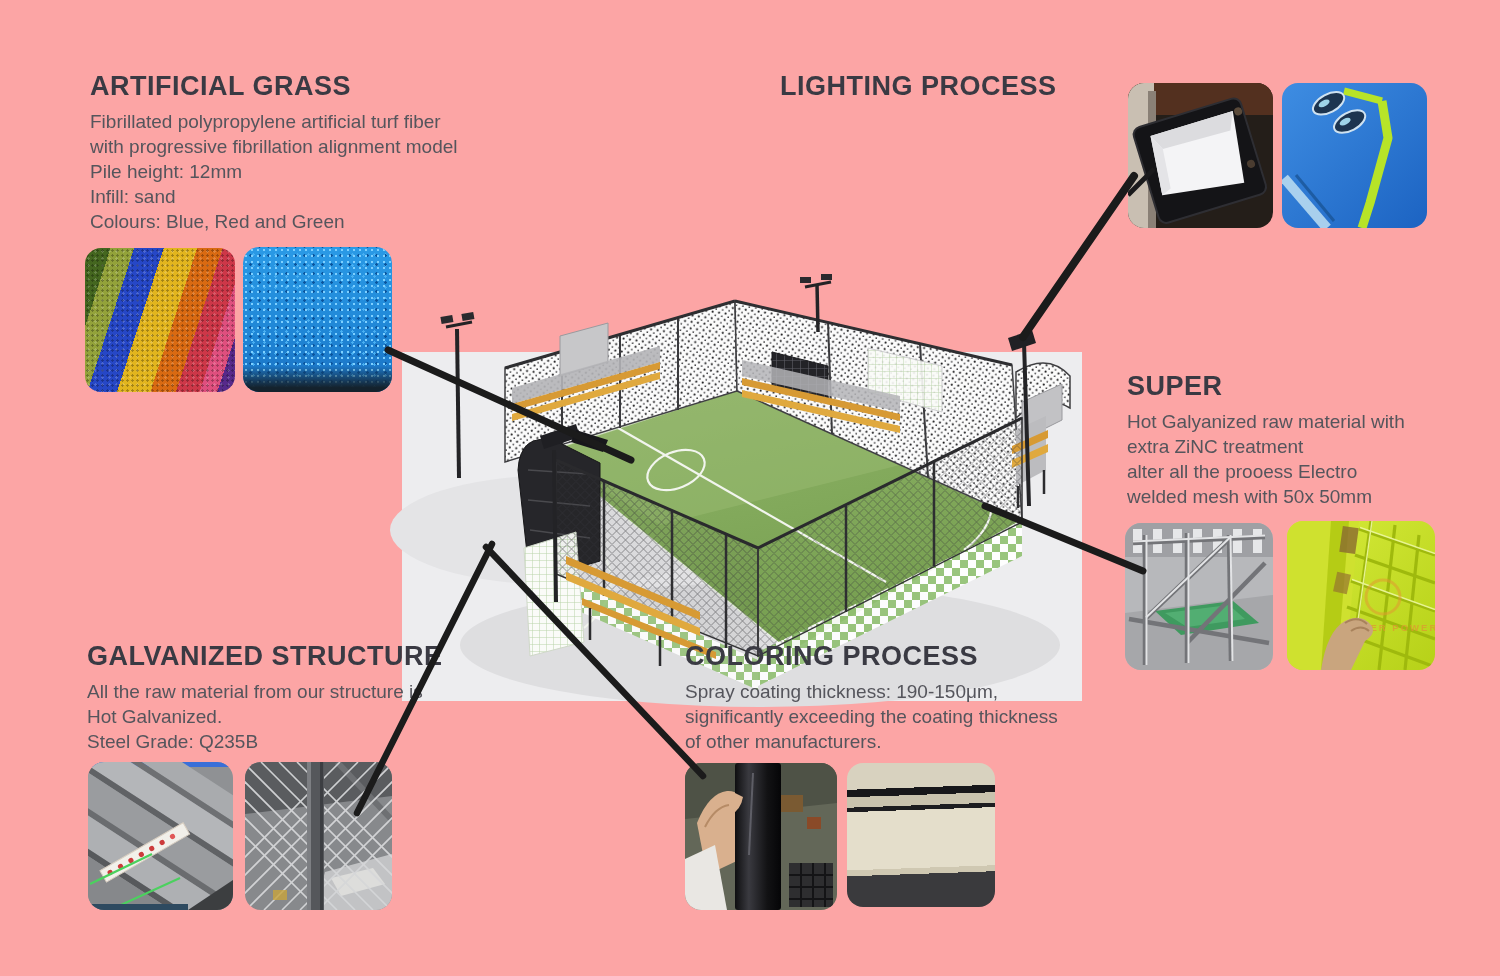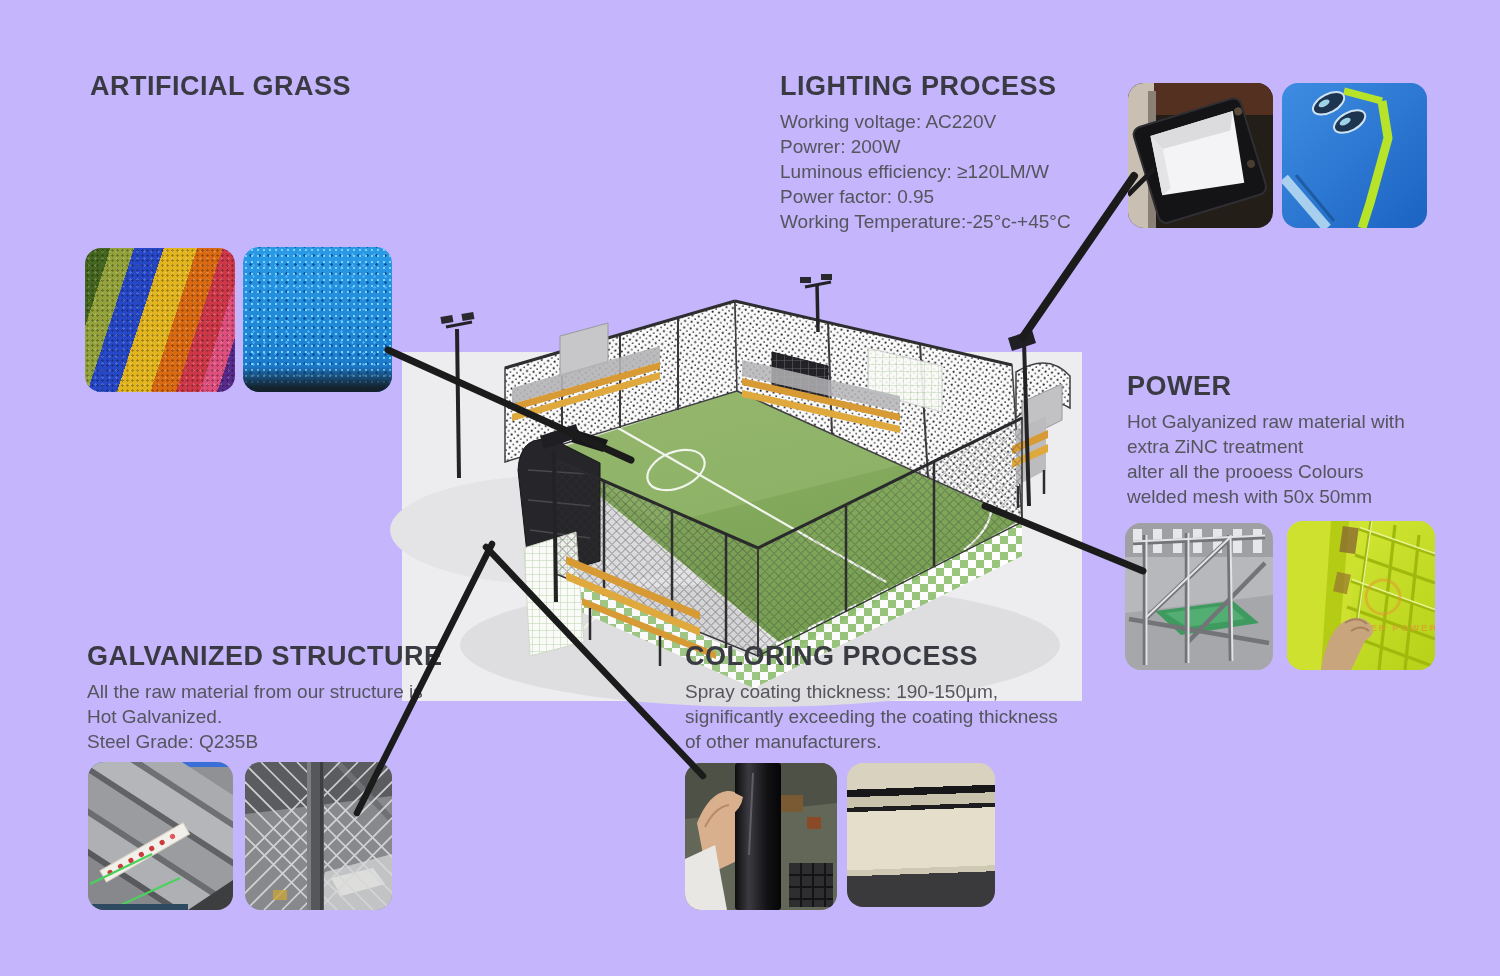--- a/index.html
+++ b/index.html
@@ -1,16 +1,16 @@
 <!DOCTYPE html>
 <html><head>
 <meta charset="utf-8">
 <style>
   html,body{margin:0;padding:0;background:#000;}
-  #canvas{position:relative;width:1500px;height:976px;background:#c4b5fd;overflow:hidden;
+  #canvas{position:relative;width:1500px;height:976px;background:#fca5a5;overflow:hidden;
           font-family:"Liberation Sans", sans-serif;}
   
   .section{position:absolute;z-index:20;}
   .section h2{margin:0 0 9px 0;font-size:27px;font-weight:bold;letter-spacing:.5px;
               color:#3a3a43;line-height:28px;}
   .section p{margin:0;font-size:19px;line-height:25px;color:#55555c;white-space:pre-line;}
   
   .thumb{position:absolute;z-index:30;border-radius:16px;overflow:hidden;}
   .thumb svg{display:block;}
   
@@ -175,36 +175,36 @@
       <rect x="800" y="277" width="11" height="6" fill="#2a2a2e" stroke="none"></rect>
       <rect x="821" y="274" width="11" height="6" fill="#2a2a2e" stroke="none"></rect>
 
       <line x1="1029" y1="506" x2="1024" y2="342" stroke-width="4"></line>
       <polygon points="1008,338 1032,330 1036,343 1012,351" fill="#202024" stroke="none"></polygon>
     </g>
   </svg>
 
   <div class="section" style="left:90px;top:72px;">
     <h2>ARTIFICIAL GRASS</h2>
+    <p>Fibrillated polypropylene artificial turf fiber
+with progressive fibrillation alignment model
+Pile height: 12mm
+Infill: sand
+Colours: Blue, Red and Green</p>
   </div>
 
   <div class="section" style="left:780px;top:72px;">
     <h2>LIGHTING PROCESS</h2>
-    <p>Working voltage: AC220V
-Powrer: 200W
-Luminous efficiency: ≥120LM/W
-Power factor: 0.95
-Working Temperature:-25°c-+45°C</p>
   </div>
 
   <div class="section" style="left:1127px;top:372px;">
-    <h2>POWER</h2>
+    <h2>SUPER</h2>
     <p>Hot Galyanized raw material with
 extra ZiNC treatment
-alter all the prooess Colours
+alter all the prooess Electro
 welded mesh with 50x 50mm</p>
   </div>
 
   <div class="section" style="left:87px;top:642px;">
     <h2>GALVANIZED STRUCTURE</h2>
     <p>All the raw material from our structure is
 Hot Galvanized.
 Steel Grade: Q235B</p>
   </div>
 

